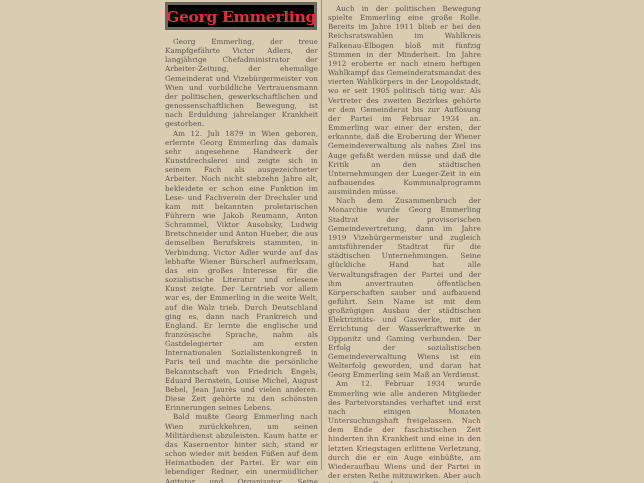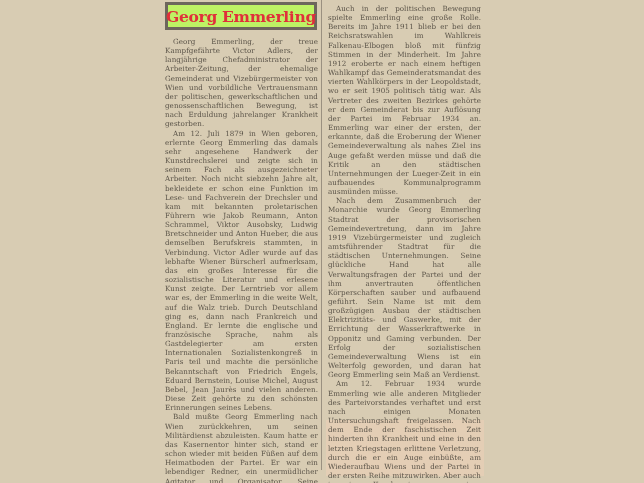--- a/index.html
+++ b/index.html
@@ -44,21 +44,21 @@
     margin: 0;
     text-indent: 8px;
   }
   .header-box {
     position: absolute;
     left: 2px;
     top: 2px;
     width: 152px;
     height: 28px;
     border: 3px solid #6d665c;
-    background: #bef264;
+    background: #000000;
     box-sizing: border-box;
     display: flex;
     align-items: center;
     justify-content: center;
   }
   .header-title {
     font-family: "DejaVu Serif", "Liberation Serif", serif;
     font-weight: bold;
     font-size: 15.5px;
     color: #e0303a;

